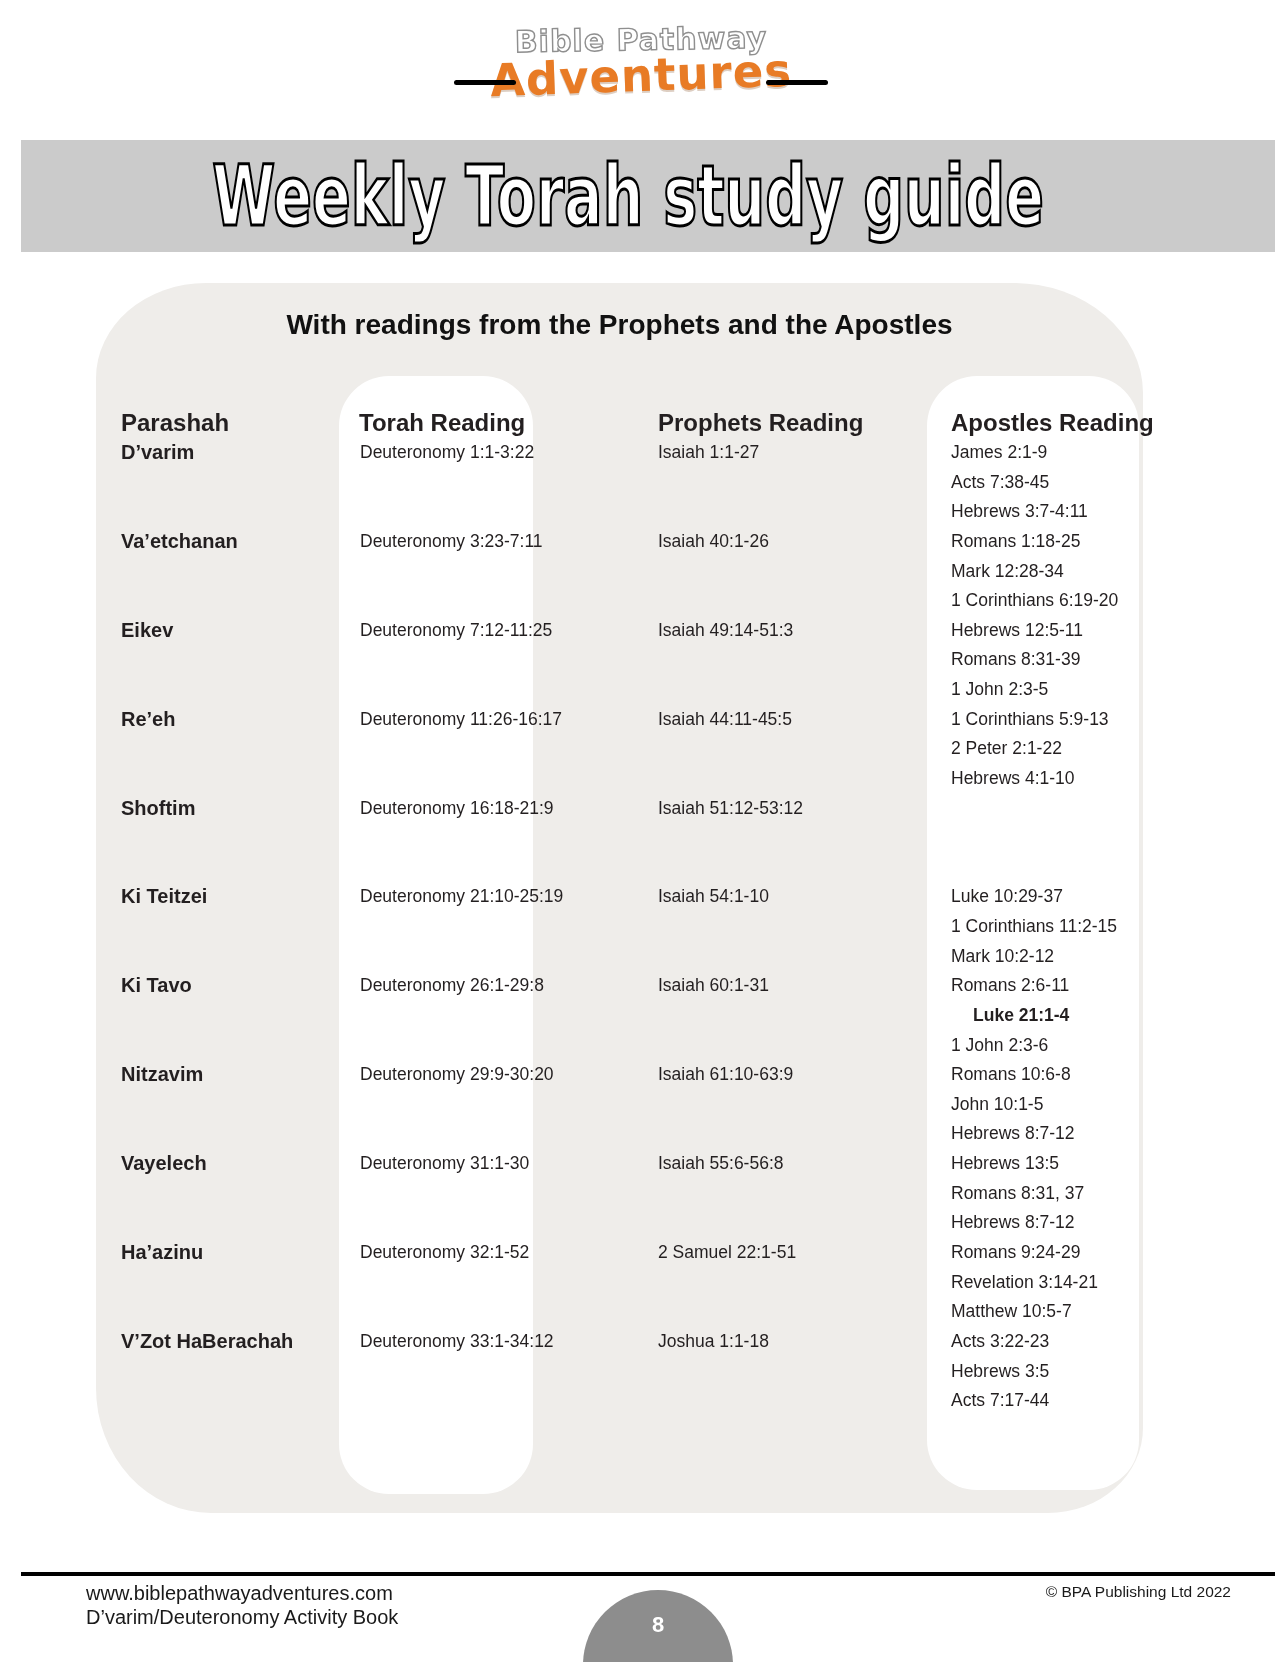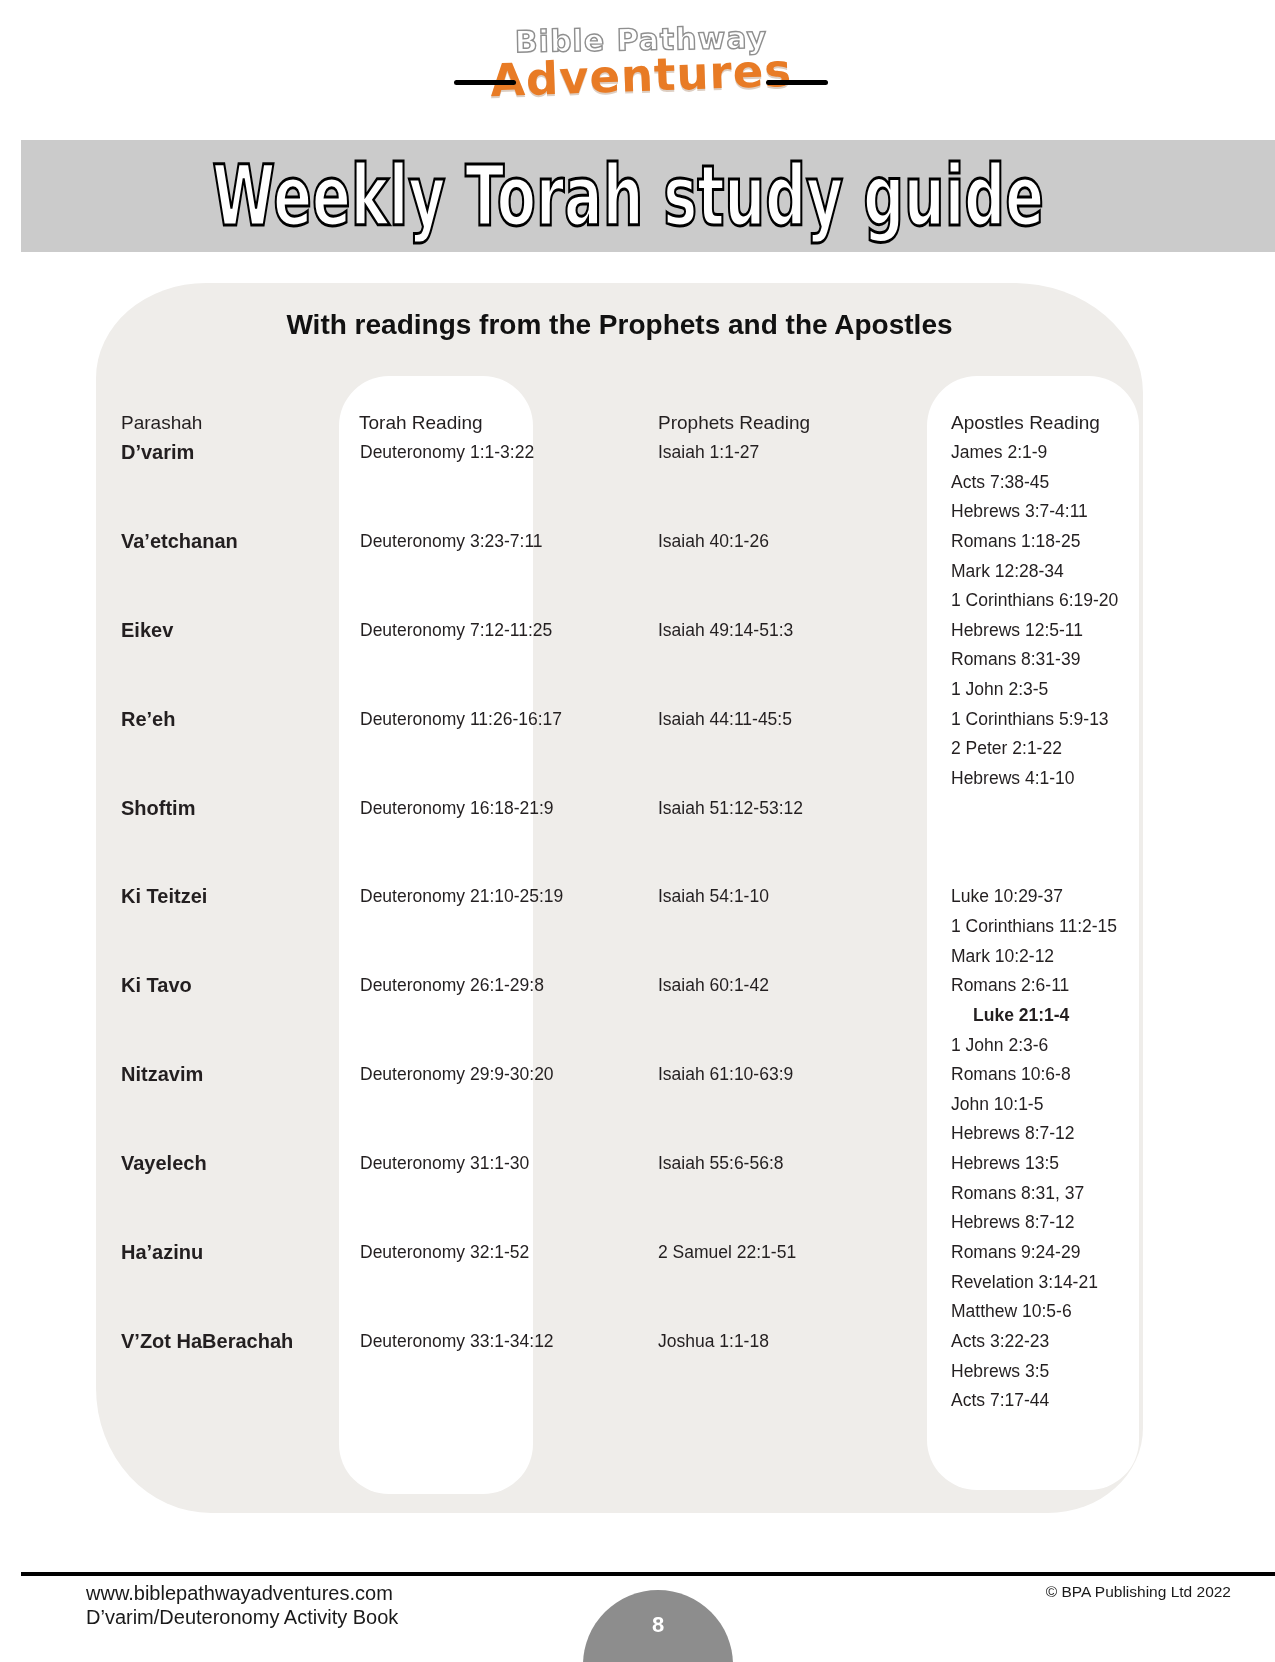--- a/index.html
+++ b/index.html
@@ -40,21 +40,21 @@
   }
   #subtitle{
     position:absolute; left:75px; top:308px; width:1047px; text-align:center;
     font-size:28px; font-weight:bold; line-height:34px; color:#111111;
   }
   .stripe{position:absolute; background:#ffffff; border-radius:50px;}
   #stripe-torah{left:318px; top:376px; width:194px; height:1118px;}
   #stripe-apostles{left:906px; top:376px; width:212px; height:1114px;}
   
   #table-header{position:absolute; left:0; top:408px; width:1275px; height:30px;}
-  .hcell{position:absolute; top:0; font-size:19px; font-weight:normal; line-height:30px; white-space:nowrap;}
+  .hcell{position:absolute; top:0; font-size:24px; font-weight:bold; line-height:30px; white-space:nowrap;}
   .hc1{left:100px;} .hc2{left:338px;} .hc3{left:637px;} .hc4{left:930px;}
   #table-rows{position:absolute; left:0; top:438px; width:1275px;}
   .row{position:relative; height:88.9px;}
   .cell{position:absolute; top:0; font-size:17.5px; line-height:29.63px; white-space:nowrap;}
   .parashah{left:100px; font-weight:bold; font-size:20px;}
   .torah{left:339px;}
   .prophets{left:637px;}
   .apostles{left:930px;}
   .apostle-line{height:29.63px; line-height:29.63px;}
   .bold{font-weight:bold;text-align:right;}
@@ -150,21 +150,21 @@
       <div class="cell prophets">Isaiah 54:1-10</div>
       <div class="cell apostles">
         <div class="apostle-line">Luke 10:29-37</div>
         <div class="apostle-line">1 Corinthians 11:2-15</div>
         <div class="apostle-line">Mark 10:2-12</div>
       </div>
     </div>
       <div class="row">
       <div class="cell parashah">Ki Tavo</div>
       <div class="cell torah">Deuteronomy 26:1-29:8</div>
-      <div class="cell prophets">Isaiah 60:1-42</div>
+      <div class="cell prophets">Isaiah 60:1-31</div>
       <div class="cell apostles">
         <div class="apostle-line">Romans 2:6-11</div>
         <div class="apostle-line bold">Luke 21:1-4</div>
         <div class="apostle-line">1 John 2:3-6</div>
       </div>
     </div>
       <div class="row">
       <div class="cell parashah">Nitzavim</div>
       <div class="cell torah">Deuteronomy 29:9-30:20</div>
       <div class="cell prophets">Isaiah 61:10-63:9</div>
@@ -184,21 +184,21 @@
         <div class="apostle-line">Hebrews 8:7-12</div>
       </div>
     </div>
       <div class="row">
       <div class="cell parashah">Ha’azinu</div>
       <div class="cell torah">Deuteronomy 32:1-52</div>
       <div class="cell prophets">2 Samuel 22:1-51</div>
       <div class="cell apostles">
         <div class="apostle-line">Romans 9:24-29</div>
         <div class="apostle-line">Revelation 3:14-21</div>
-        <div class="apostle-line">Matthew 10:5-6</div>
+        <div class="apostle-line">Matthew 10:5-7</div>
       </div>
     </div>
       <div class="row">
       <div class="cell parashah">V’Zot HaBerachah</div>
       <div class="cell torah">Deuteronomy 33:1-34:12</div>
       <div class="cell prophets">Joshua 1:1-18</div>
       <div class="cell apostles">
         <div class="apostle-line">Acts 3:22-23</div>
         <div class="apostle-line">Hebrews 3:5</div>
         <div class="apostle-line">Acts 7:17-44</div>

